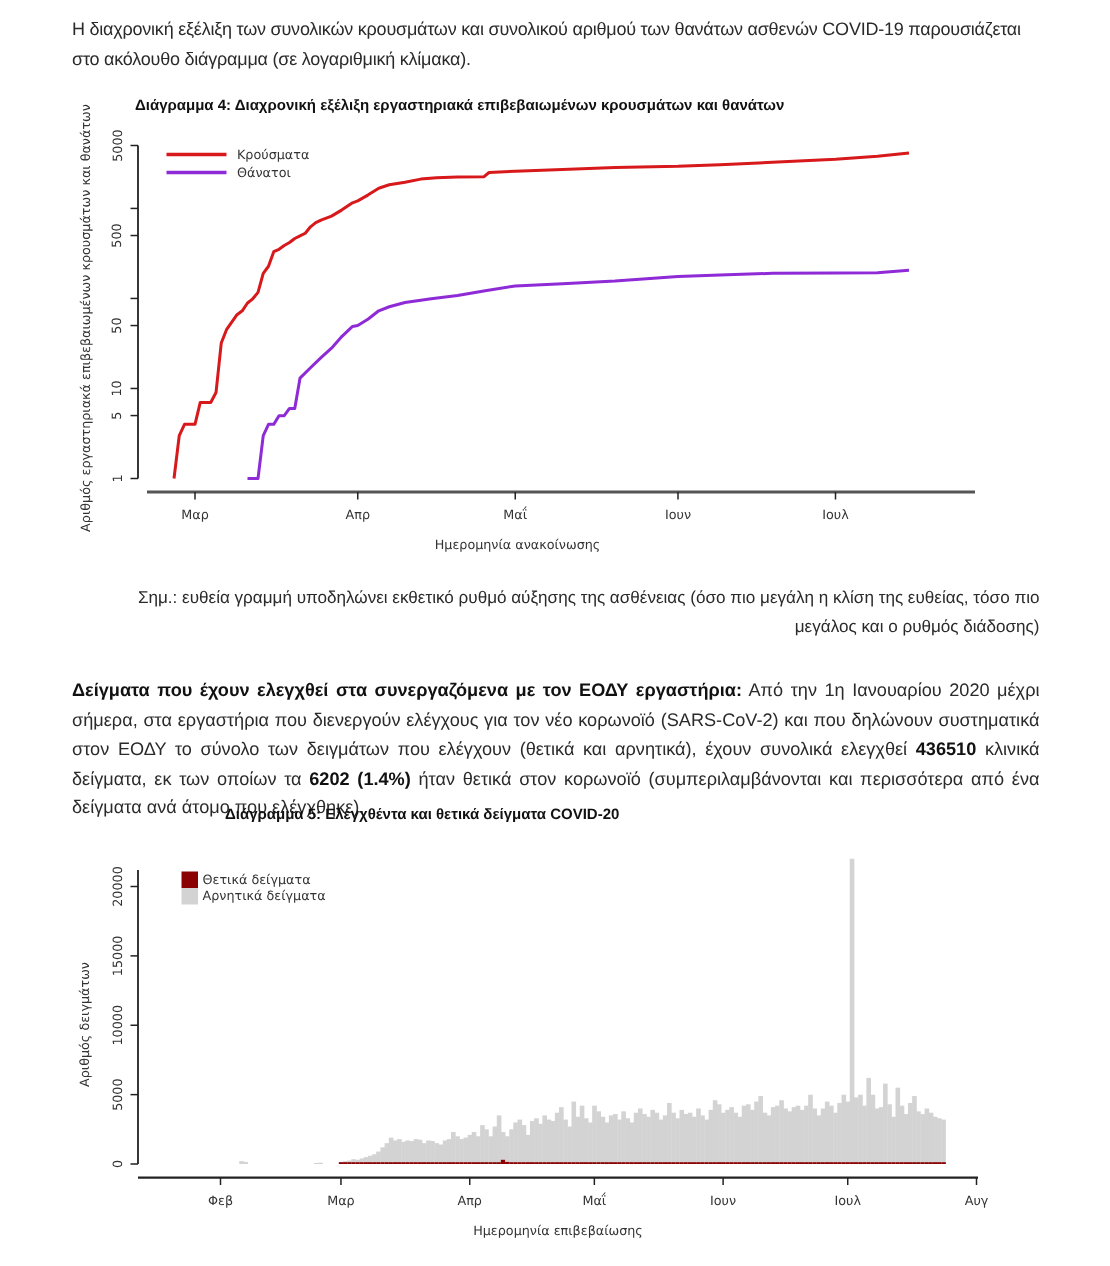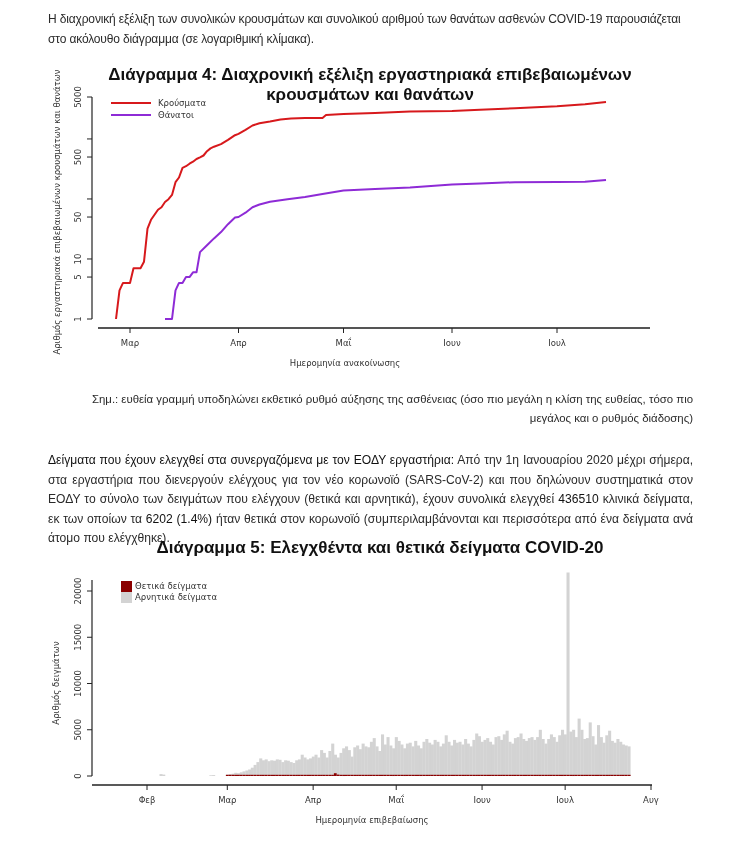--- a/index.html
+++ b/index.html
@@ -2,22 +2,22 @@
 <html><head>
 <meta charset="utf-8">
 <style>
   html, body { margin: 0; padding: 0; background: #ffffff; }
   body { width: 740px; height: 844px; position: relative; overflow: hidden;
          font-family: "Liberation Sans", sans-serif; color: #222; }
   .para { position: absolute; left: 48px; width: 645px; font-size: 12px; line-height: 20px; color: #2a2a2a; }
   #intro { top: 9px; letter-spacing: -0.15px; }
   #note { top: 390px; font-size: 11.4px; line-height: 19px; text-align: right; }
   #samples { top: 451px; text-align: justify; line-height: 19.5px; font-size: 12.1px; }
-  #samples b { font-weight: normal; color: #111; margin-top: 32px; }
-  .chart-title { position: absolute; font-weight: bold; font-size: 17px; color: #111; text-align: center; }
+  #samples b { font-weight: bold; color: #111; margin-top: 32px; }
+  .chart-title { position: absolute; font-weight: bold; font-size: 10px; color: #111; }
   #c1-title { left: 90px; width: 560px; top: 65px; }
   #c2-title { left: 150px; width: 460px; top: 538px; }
   svg { position: absolute; left: 0; top: 0; overflow: visible; }
   .tick-label { font-family: "DejaVu Sans", sans-serif; font-size: 8.5px; fill: #333; }
   .axis-title { font-family: "DejaVu Sans", sans-serif; font-size: 8.5px; fill: #333; }
   .legend-label { font-family: "DejaVu Sans", sans-serif; font-size: 8.5px; fill: #333; }
 </style>
 </head>
 <body>
 

